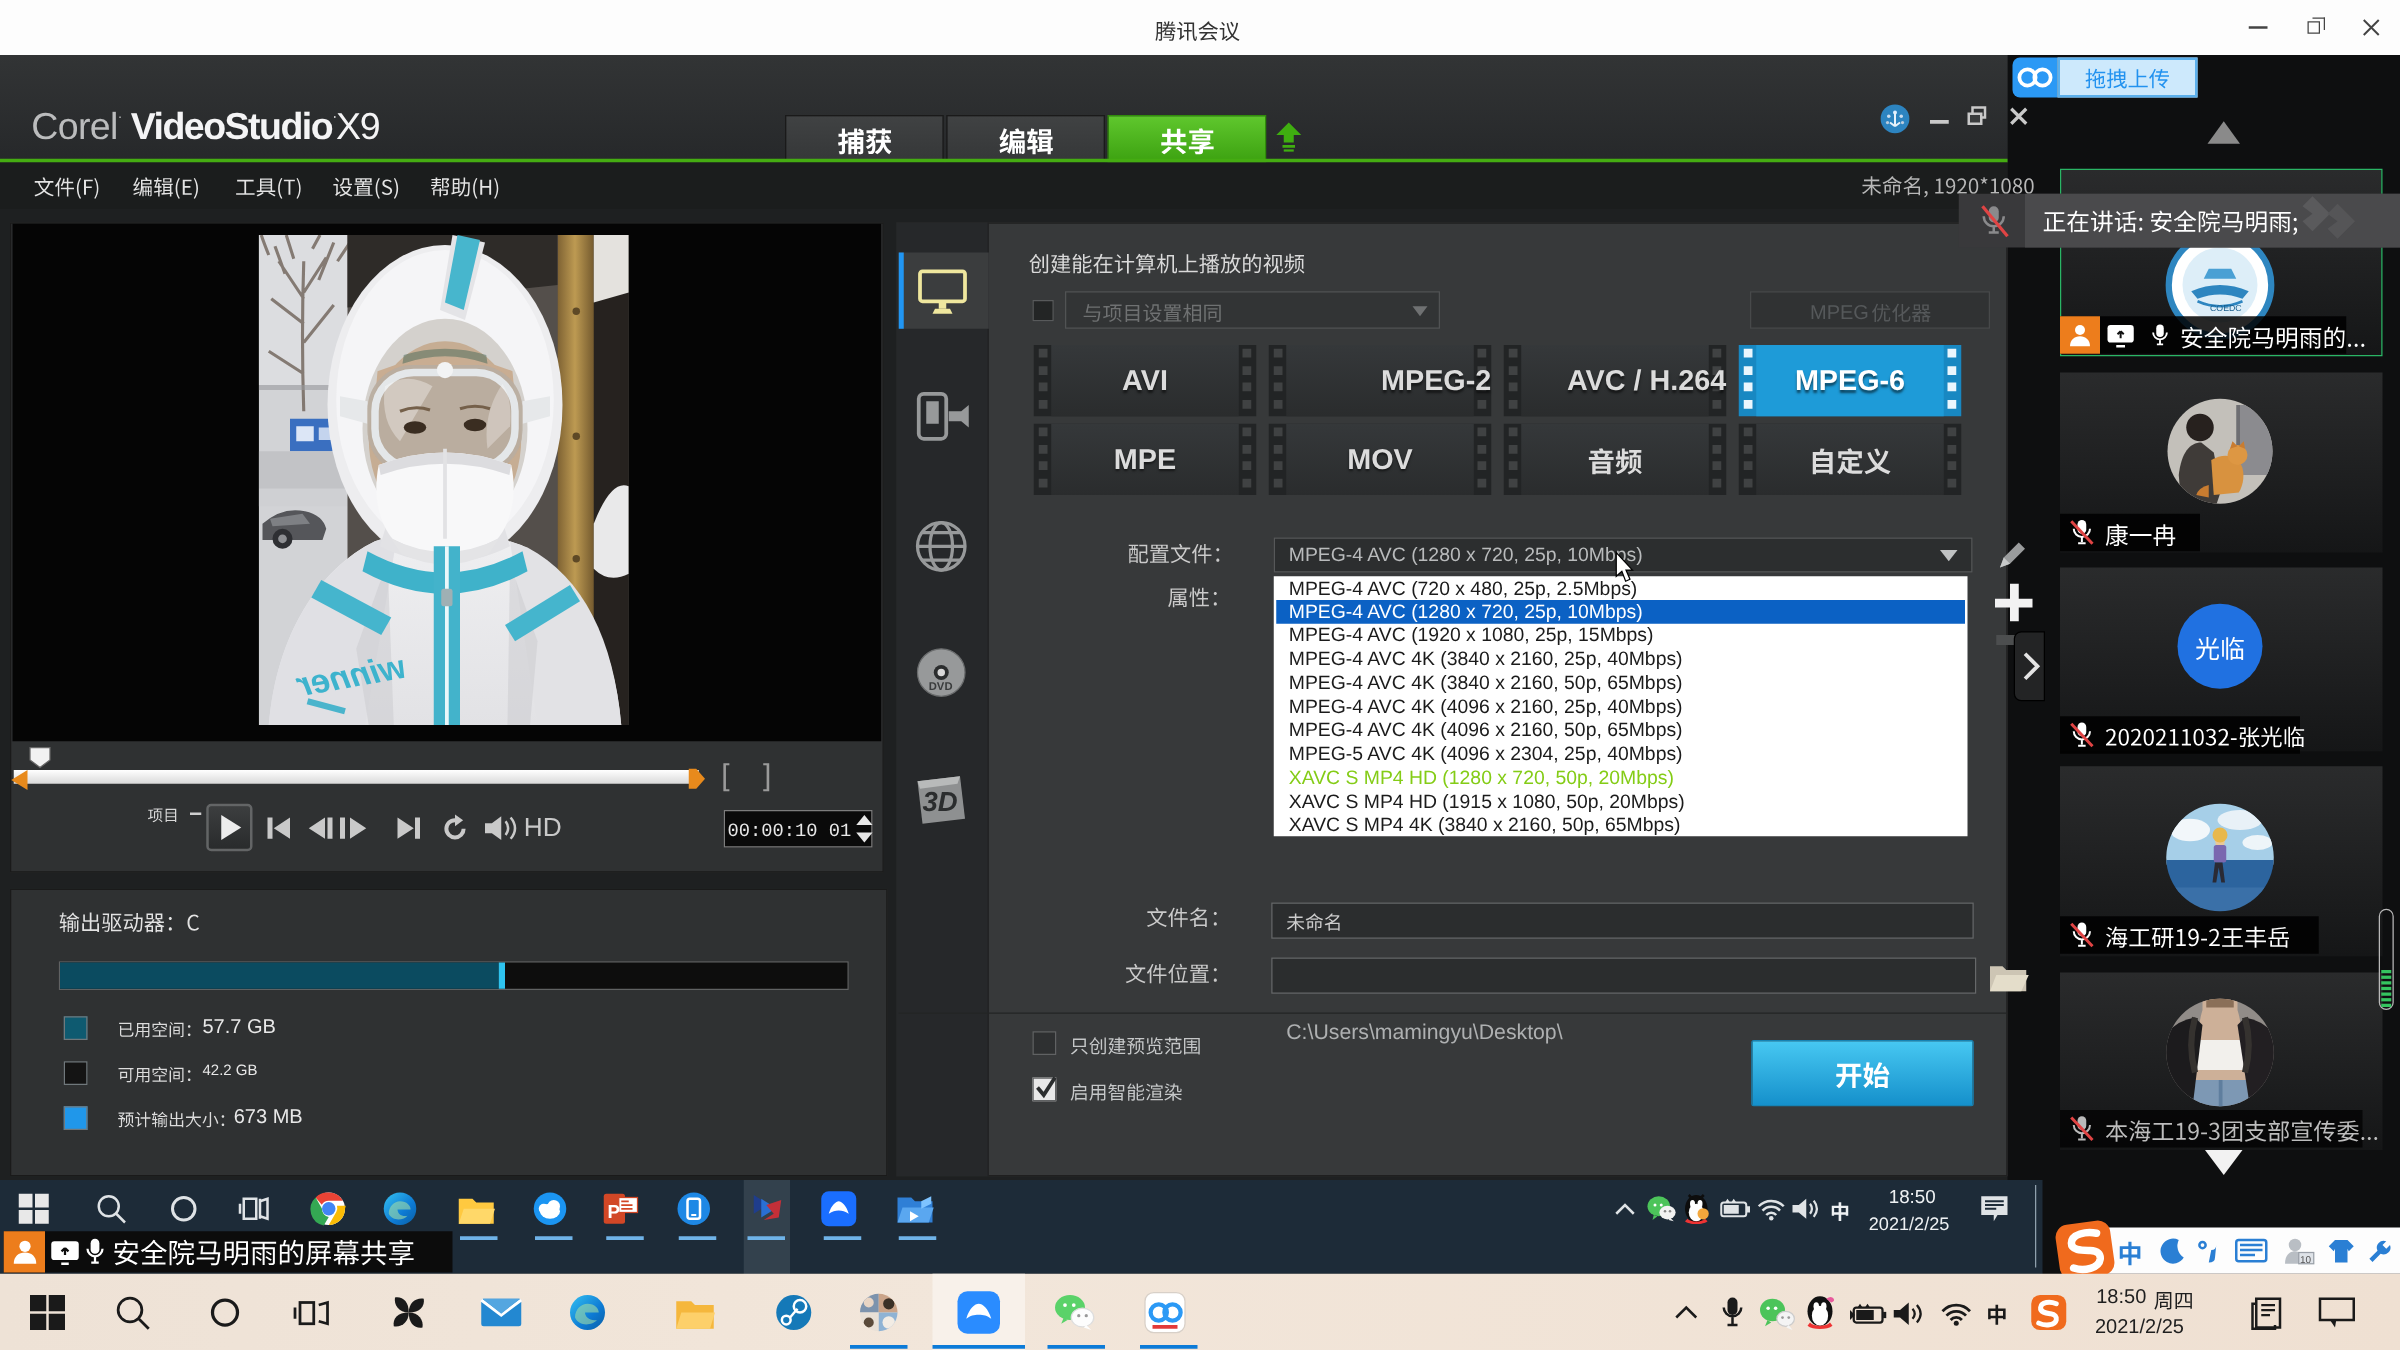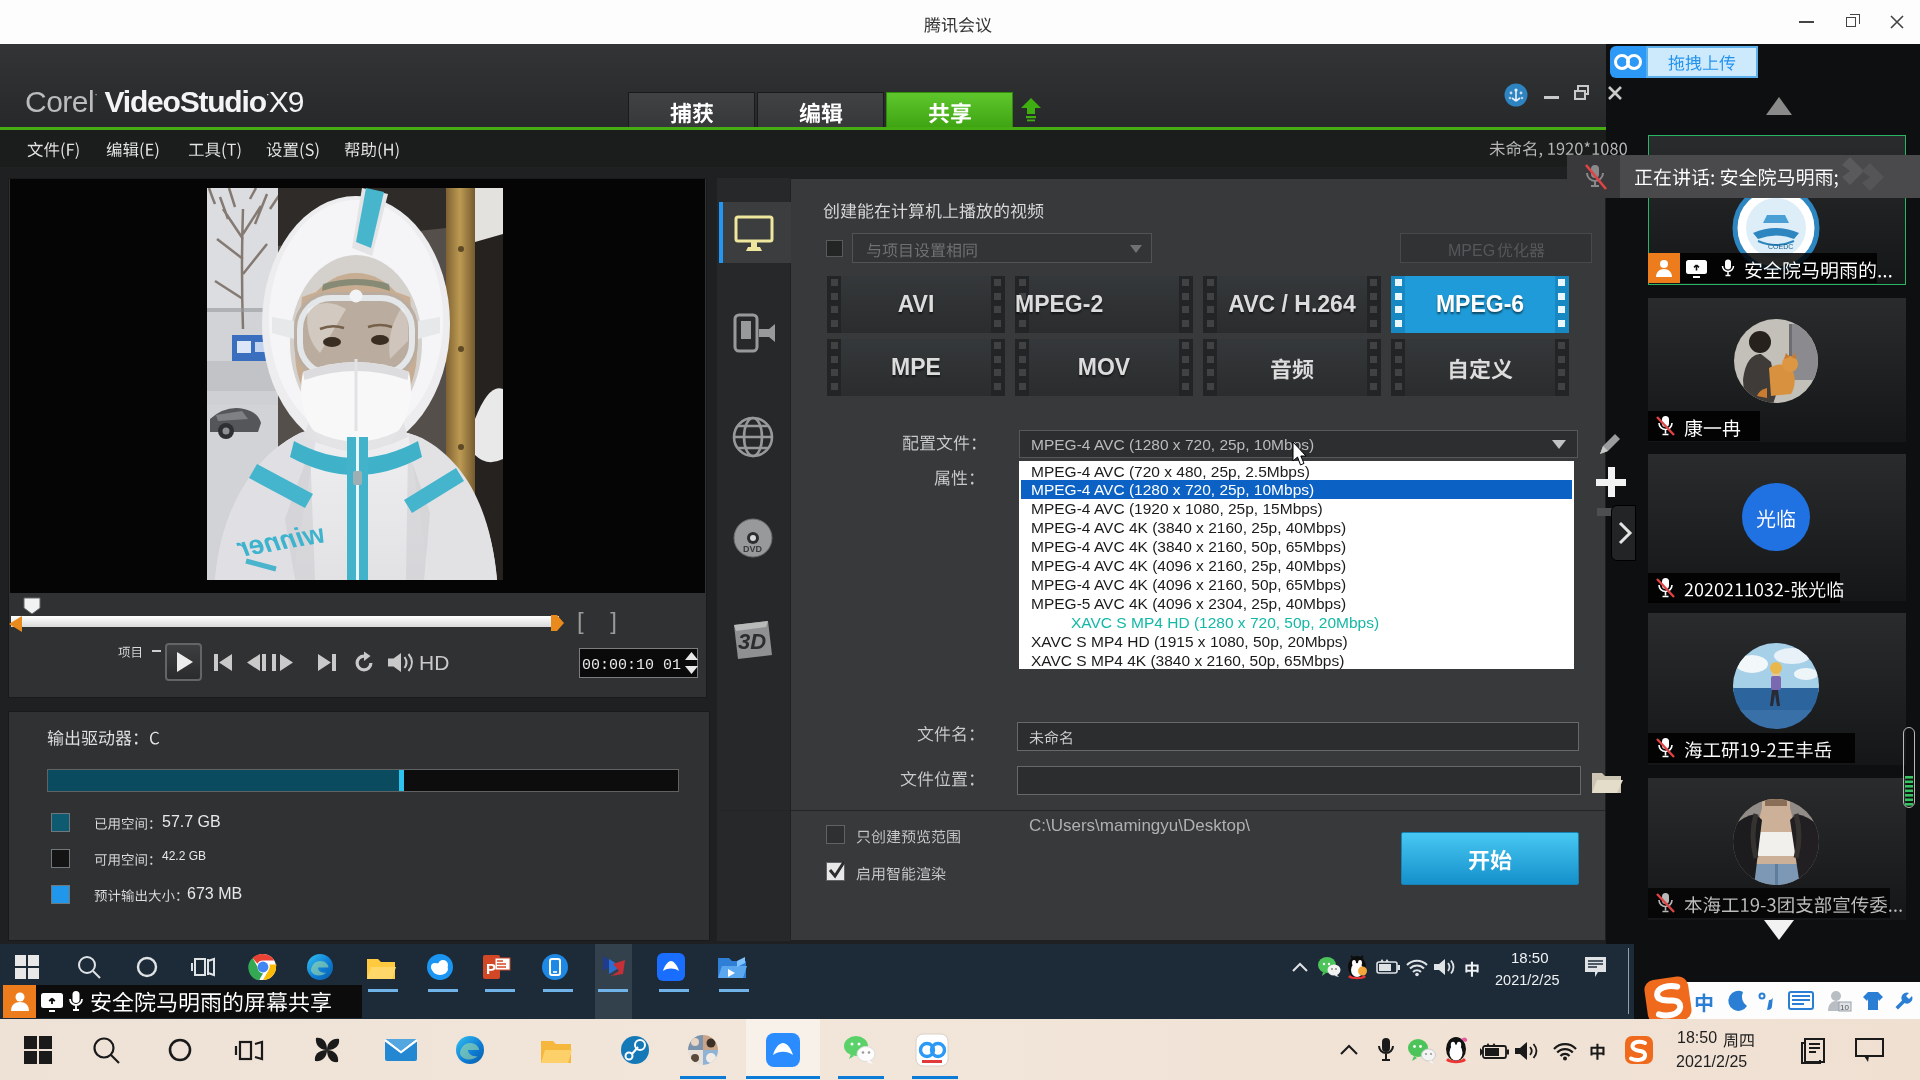--- a/index.html
+++ b/index.html
@@ -290,34 +290,34 @@
     <rect x="4" y="3" width="7" height="7" fill="#404243"></rect>
     <rect x="167" y="3" width="7" height="7" fill="#404243"></rect>
     <rect x="4" y="17" width="7" height="7" fill="#404243"></rect>
     <rect x="167" y="17" width="7" height="7" fill="#404243"></rect>
     <rect x="4" y="30" width="7" height="7" fill="#404243"></rect>
     <rect x="167" y="30" width="7" height="7" fill="#404243"></rect>
     <rect x="4" y="44" width="7" height="7" fill="#404243"></rect>
     <rect x="167" y="44" width="7" height="7" fill="#404243"></rect>
   </svg>
 <div class="a" style="left:1029px;top:276px;width:150px;height:57px;background:linear-gradient(#35383a,#2a2c2d)"></div>
-<div class="tx" style="left:1015px;top:291px;width:178px;text-align:left;font-size:23px;font-weight:700;color:#dcdcdc;text-shadow:0 2px 2px rgba(0,0,0,.55)">MPEG-2</div>
+<div class="tx" style="left:1015px;top:291px;width:178px;text-align:right;font-size:23px;font-weight:700;color:#dcdcdc;text-shadow:0 2px 2px rgba(0,0,0,.55)">MPEG-2</div>
 <div class="a" style="left:1203px;top:276px;width:178px;height:57px;background:#222425"></div>
 <svg class="a" width="178" height="57" style="left:1203px;top:276px">
     <rect x="4" y="3" width="7" height="7" fill="#404243"></rect>
     <rect x="167" y="3" width="7" height="7" fill="#404243"></rect>
     <rect x="4" y="17" width="7" height="7" fill="#404243"></rect>
     <rect x="167" y="17" width="7" height="7" fill="#404243"></rect>
     <rect x="4" y="30" width="7" height="7" fill="#404243"></rect>
     <rect x="167" y="30" width="7" height="7" fill="#404243"></rect>
     <rect x="4" y="44" width="7" height="7" fill="#404243"></rect>
     <rect x="167" y="44" width="7" height="7" fill="#404243"></rect>
   </svg>
 <div class="a" style="left:1217px;top:276px;width:150px;height:57px;background:linear-gradient(#35383a,#2a2c2d)"></div>
-<div class="tx" style="left:1203px;top:291px;width:178px;text-align:center;font-size:23px;font-weight:700;color:#dcdcdc;text-shadow:0 2px 2px rgba(0,0,0,.55)">AVC / H.264</div>
+<div class="tx" style="left:1203px;top:291px;width:178px;text-align:right;font-size:23px;font-weight:700;color:#dcdcdc;text-shadow:0 2px 2px rgba(0,0,0,.55)">AVC / H.264</div>
 <div class="a" style="left:1391px;top:276px;width:178px;height:57px;background:#1888c2"></div>
 <svg class="a" width="178" height="57" style="left:1391px;top:276px">
     <rect x="4" y="3" width="7" height="7" fill="#eaf6fd"></rect>
     <rect x="167" y="3" width="7" height="7" fill="#eaf6fd"></rect>
     <rect x="4" y="17" width="7" height="7" fill="#eaf6fd"></rect>
     <rect x="167" y="17" width="7" height="7" fill="#eaf6fd"></rect>
     <rect x="4" y="30" width="7" height="7" fill="#eaf6fd"></rect>
     <rect x="167" y="30" width="7" height="7" fill="#eaf6fd"></rect>
     <rect x="4" y="44" width="7" height="7" fill="#eaf6fd"></rect>
     <rect x="167" y="44" width="7" height="7" fill="#eaf6fd"></rect>
@@ -394,21 +394,21 @@
 <div class="a" style="left:1019px;top:461px;width:555px;height:208px;background:#fff"></div>
 <div class="tx" style="left:1031px;top:462.5px;font-size:15.5px;color:#1b1b1b">MPEG-4 AVC (720 x 480, 25p, 2.5Mbps)</div>
 <div class="a" style="left:1021px;top:479.9px;width:551px;height:19px;background:#0b61c4"></div>
 <div class="tx" style="left:1031px;top:481.4px;font-size:15.5px;color:#fff">MPEG-4 AVC (1280 x 720, 25p, 10Mbps)</div>
 <div class="tx" style="left:1031px;top:500.29999999999995px;font-size:15.5px;color:#1b1b1b">MPEG-4 AVC (1920 x 1080, 25p, 15Mbps)</div>
 <div class="tx" style="left:1031px;top:519.1999999999999px;font-size:15.5px;color:#1b1b1b">MPEG-4 AVC 4K (3840 x 2160, 25p, 40Mbps)</div>
 <div class="tx" style="left:1031px;top:538.0999999999999px;font-size:15.5px;color:#1b1b1b">MPEG-4 AVC 4K (3840 x 2160, 50p, 65Mbps)</div>
 <div class="tx" style="left:1031px;top:556.9999999999999px;font-size:15.5px;color:#1b1b1b">MPEG-4 AVC 4K (4096 x 2160, 25p, 40Mbps)</div>
 <div class="tx" style="left:1031px;top:575.8999999999999px;font-size:15.5px;color:#1b1b1b">MPEG-4 AVC 4K (4096 x 2160, 50p, 65Mbps)</div>
 <div class="tx" style="left:1031px;top:594.7999999999998px;font-size:15.5px;color:#1b1b1b">MPEG-5 AVC 4K (4096 x 2304, 25p, 40Mbps)</div>
-<div class="tx" style="left:1071px;top:613.6999999999998px;font-size:15.5px;color:#14b8a6">XAVC S MP4 HD (1280 x 720, 50p, 20Mbps)</div>
+<div class="tx" style="left:1031px;top:613.6999999999998px;font-size:15.5px;color:#84cc16">XAVC S MP4 HD (1280 x 720, 50p, 20Mbps)</div>
 <div class="tx" style="left:1031px;top:632.5999999999998px;font-size:15.5px;color:#1b1b1b">XAVC S MP4 HD (1915 x 1080, 50p, 20Mbps)</div>
 <div class="tx" style="left:1031px;top:651.4999999999998px;font-size:15.5px;color:#1b1b1b">XAVC S MP4 4K (3840 x 2160, 50p, 65Mbps)</div>
 <svg class="a" width="18" height="26" style="left:1292px;top:441px">
     <path d="M1 1v19l4.5-4 3 8 3.5-1.6-3.2-7.4H14z" fill="#fff" stroke="#000" stroke-width="1"></path>
   </svg>
 <svg class="a" width="26" height="26" style="left:1597px;top:431px">
     <path d="M3 23l3-8 12-12 5 5-12 12z" fill="#9a9c9d"></path>
     <path d="M3 23l3-8 5 5z" fill="#c8caca"></path>
   </svg>
 <div class="a" style="left:1596px;top:479px;width:30px;height:7px;background:#f2f2f2"></div>

